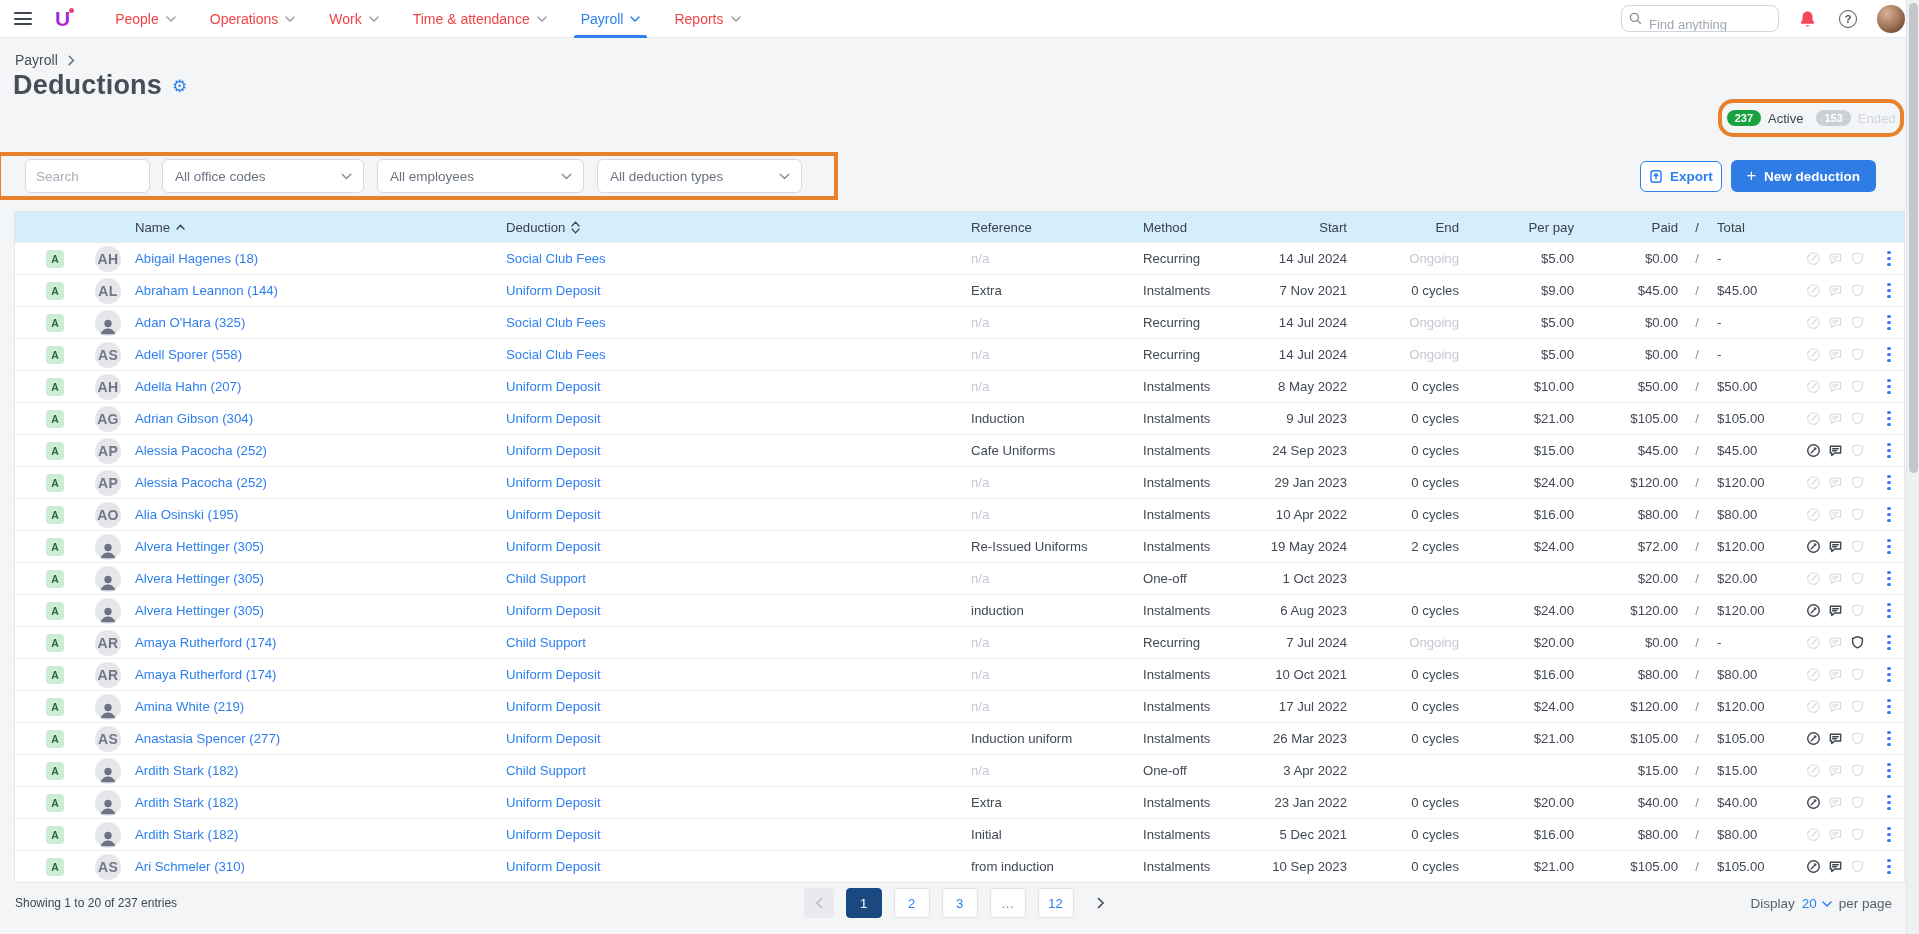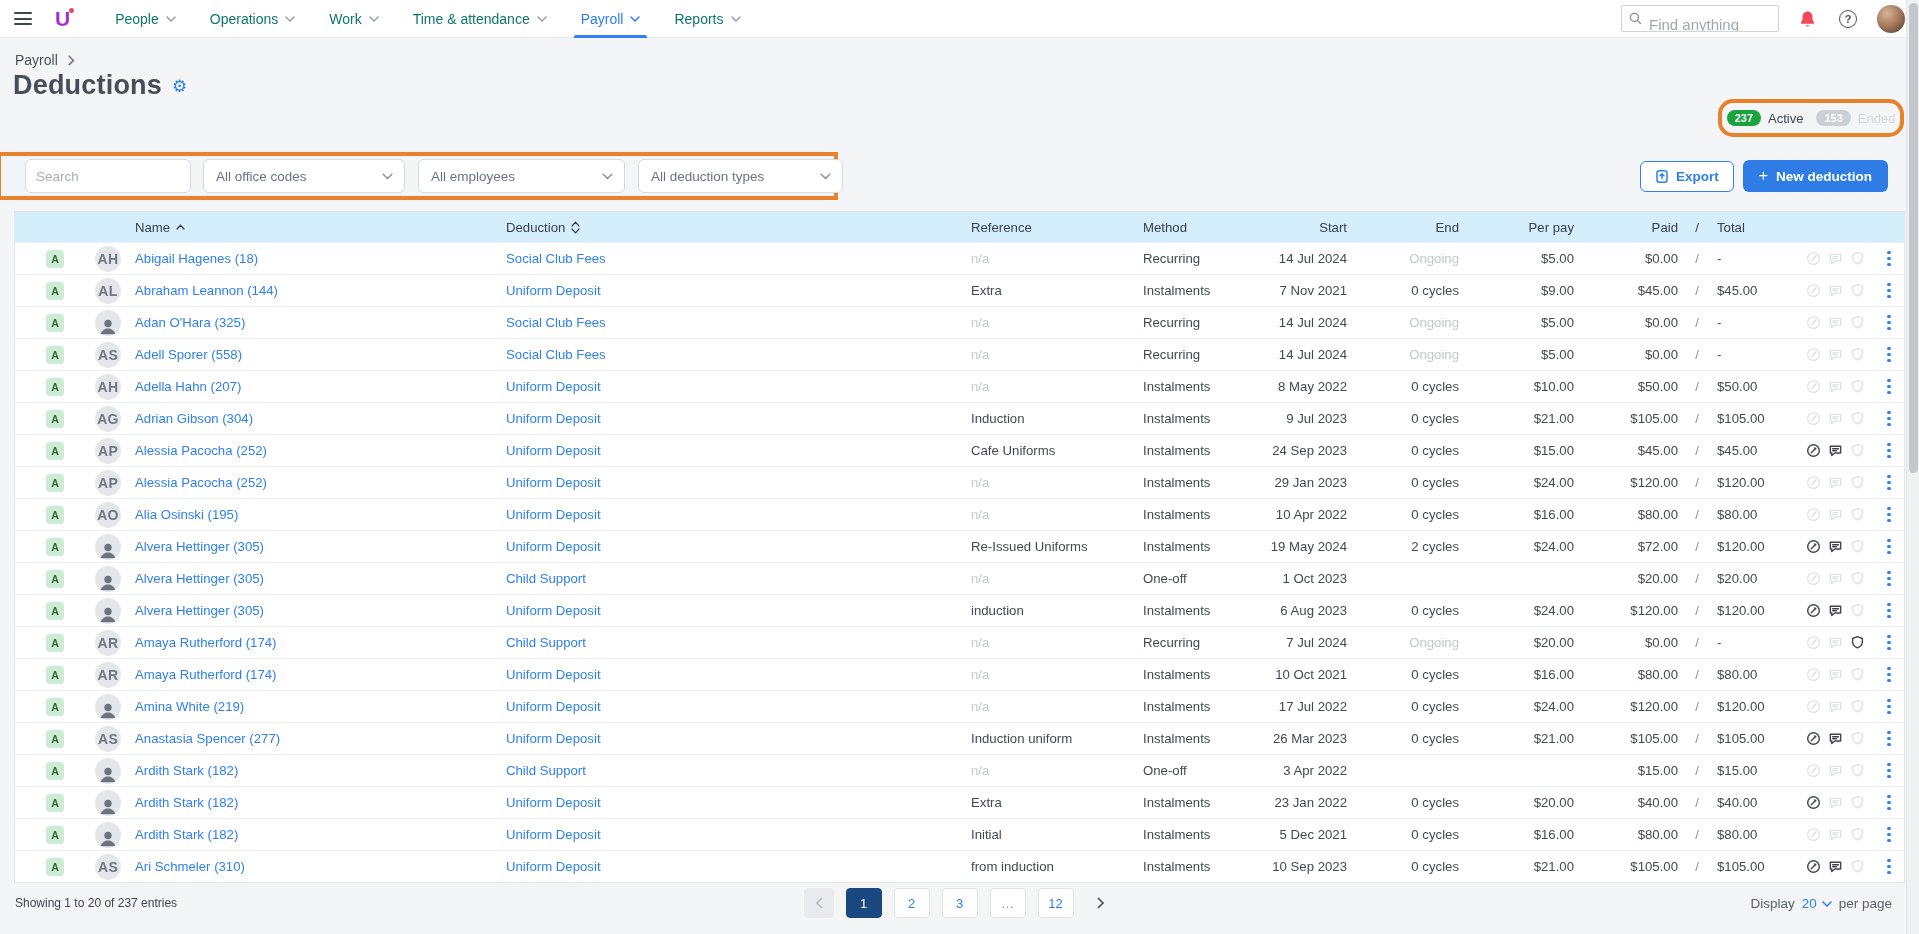--- a/index.html
+++ b/index.html
@@ -11,29 +11,29 @@
             border-bottom:1px solid #e7e9ec; display:flex; align-items:center; padding:0 14px; z-index:5; }
   .hamburger { width:18px; display:flex; flex-direction:column; gap:3.5px; cursor:pointer; }
   .hamburger span { height:2px; background:#3f4650; border-radius:1px; }
   .logo { margin-left:23px; font-size:21px; font-weight:800; color:#7a3ff2;
           background:linear-gradient(135deg,#8a2be2,#c026d3); -webkit-background-clip:text;
           background-clip:text; -webkit-text-fill-color:transparent; position:relative; line-height:1; }
   .logo::after { content:""; position:absolute; width:5px; height:5px; border-radius:50%;
                  background:#e8447c; top:0; right:-4px; }
   .nav-menu { display:flex; align-items:center; margin-left:28px; height:38px; }
   .nav-item { display:flex; align-items:center; gap:7px; height:38px; padding:0 17px;
-              font-size:14px; color:#0f766e; font-weight:500; cursor:pointer; position:relative; }
+              font-size:14px; color:#ef4444; font-weight:500; cursor:pointer; position:relative; }
   .nav-item.active { color:#2f80ed; }
   .nav-item.active::after { content:""; position:absolute; left:10px; right:10px; bottom:0; height:3px;
                             background:#2f80ed; border-radius:2px 2px 0 0; }
   .nav-item.active svg path { stroke:#2f80ed; }
   .nav-spacer { flex:1; }
   .global-search { position:relative; width:158px; height:27px; margin-right:17px; }
-  .global-search input { width:100%; height:100%; border:1px solid #cfd4da; border-radius:2px;
-                         padding:12px 8px 0 27px; font-size:15px; color:#4a4f5a; outline:none;
+  .global-search input { width:100%; height:100%; border:1px solid #cfd4da; border-radius:8px;
+                         padding:12px 8px 0 27px; font-size:13px; color:#4a4f5a; outline:none;
                          font-family:inherit; background:#fff; }
   .global-search input::placeholder { color:#a0a7b1; }
   .global-search .mag { position:absolute; left:8px; top:6px; }
   .bell { margin:0 11px 0 3px; cursor:pointer; display:flex; }
   .help-icon { width:18px; height:18px; border:1.6px solid #4a4f5a; border-radius:50%;
                display:flex; align-items:center; justify-content:center; font-size:11px; font-weight:700;
                color:#4a4f5a; margin:0 12px; cursor:pointer; }
   .avatar { width:28px; height:28px; border-radius:50%; margin-left:8px; cursor:pointer;
             background:radial-gradient(circle at 35% 30%, #d8b49a 0%, #a97c5f 45%, #4e3826 100%); }
 
@@ -53,33 +53,33 @@
                 justify-content:center; gap:7px; background:transparent;border-radius:15px; }
   .pill { border-radius:10px; padding:2px 8px; font-size:11px; font-weight:700; color:#fff; }
   .pill.green { background:#1aa23e; }
   .pill.gray  { background:#cbd0d6; }
   .status-box .lbl-active { font-size:13px; color:#3f4650; margin-right:6px; }
   .status-box .lbl-ended  { font-size:13px; color:#d2d6dc; }
 
   
   .filters-box { left:-3px; top:152px; width:841px; height:48px; display:flex; align-items:center; }
   .filters-box > * { flex:none; }
-  .f-search { width:166px; height:34px; margin-left:24px; border:1px solid #d6dae0; border-radius:6px;
+  .f-search { width:125px; height:34px; margin-left:24px; border:1px solid #d6dae0; border-radius:6px;
               padding:0 10px; font-size:13.5px; color:#4a4f5a; outline:none; font-family:inherit; background:#fff;}
   .f-search::placeholder { color:#a7adb7; }
   .fselect { height:34px; background:#fff; border:1px solid #d6dae0; border-radius:6px;
              display:flex; align-items:center; justify-content:space-between;
              padding:0 11px 0 12px; font-size:13.5px; color:#6a7280; cursor:pointer; }
   .fsel-1 { width:202px; margin-left:12px; }
   .fsel-2 { width:207px; margin-left:13px; }
   .fsel-3 { width:205px; margin-left:13px; }
 
   
   .actions { position:absolute; left:1640px; top:160px; display:flex; gap:9px; align-items:center; }
-  .btn-export { height:31px; padding:0 14px; background:#fff; border:1.5px solid #2f80ed; border-radius:6px;
+  .btn-export { height:31px; padding:0 8px; background:#fff; border:1.5px solid #2f80ed; border-radius:6px;
                 color:#2f80ed; font-size:13.5px; font-weight:700; display:flex; align-items:center; gap:7px;
                 cursor:pointer; }
   .btn-new { height:32px; padding:0 16px; background:#2e7ce4; border:none; border-radius:6px; color:#fff;
              font-size:13.5px; font-weight:700; display:flex; align-items:center; gap:8px; cursor:pointer; }
   .btn-new .plus { font-size:16px; font-weight:400; line-height:1; }
 
   
   .table { position:absolute; left:14px; top:211px; width:1891px; background:#fff;
            border:1px solid #e4e7ea; }
   .tgrid { display:grid; grid-template-columns:80px 40px 357px 465px 172px 140px 82px 112px 115px 104px 30px 94px 66px 34px;

